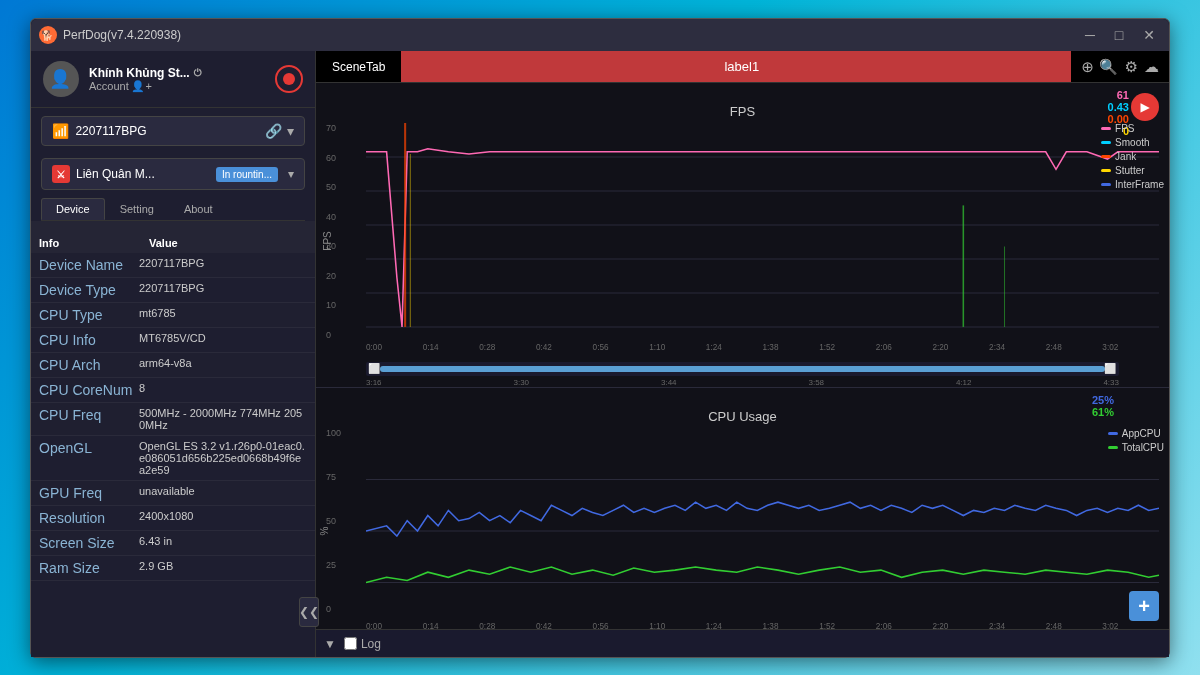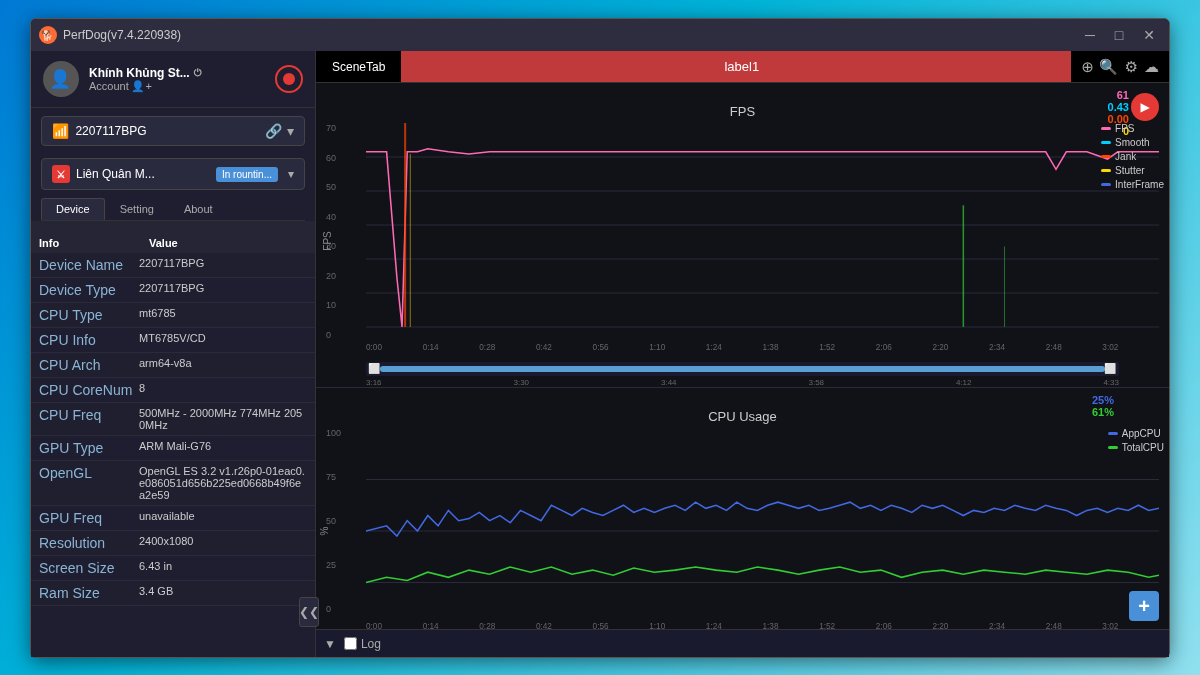--- a/index.html
+++ b/index.html
@@ -520,42 +520,38 @@
         </div>
         <div class="info-row">
           <span class="info-key">CPU CoreNum</span>
           <span class="info-val">8</span>
         </div>
         <div class="info-row">
           <span class="info-key">CPU Freq</span>
           <span class="info-val">500MHz - 2000MHz 774MHz 2050MHz</span>
         </div>
         <div class="info-row">
-          <span class="info-key">GPU Type</span>
-          <span class="info-val">ARM Mali-G76</span>
-        </div>
-        <div class="info-row">
           <span class="info-key">OpenGL</span>
           <span class="info-val">OpenGL ES 3.2 v1.r26p0-01eac0.e086051d656b225ed0668b49f6ea2e59</span>
         </div>
         <div class="info-row">
           <span class="info-key">GPU Freq</span>
           <span class="info-val">unavailable</span>
         </div>
         <div class="info-row">
           <span class="info-key">Resolution</span>
           <span class="info-val">2400x1080</span>
         </div>
         <div class="info-row">
           <span class="info-key">Screen Size</span>
           <span class="info-val">6.43 in</span>
         </div>
         <div class="info-row">
           <span class="info-key">Ram Size</span>
-          <span class="info-val">3.4 GB</span>
+          <span class="info-val">2.9 GB</span>
         </div>
       </div>
 
       <div class="collapse-btn">❮❮</div>
     </div>
 
     <div class="right-panel">
 
       <div class="scene-bar">
         <div class="scene-tab">SceneTab</div>

